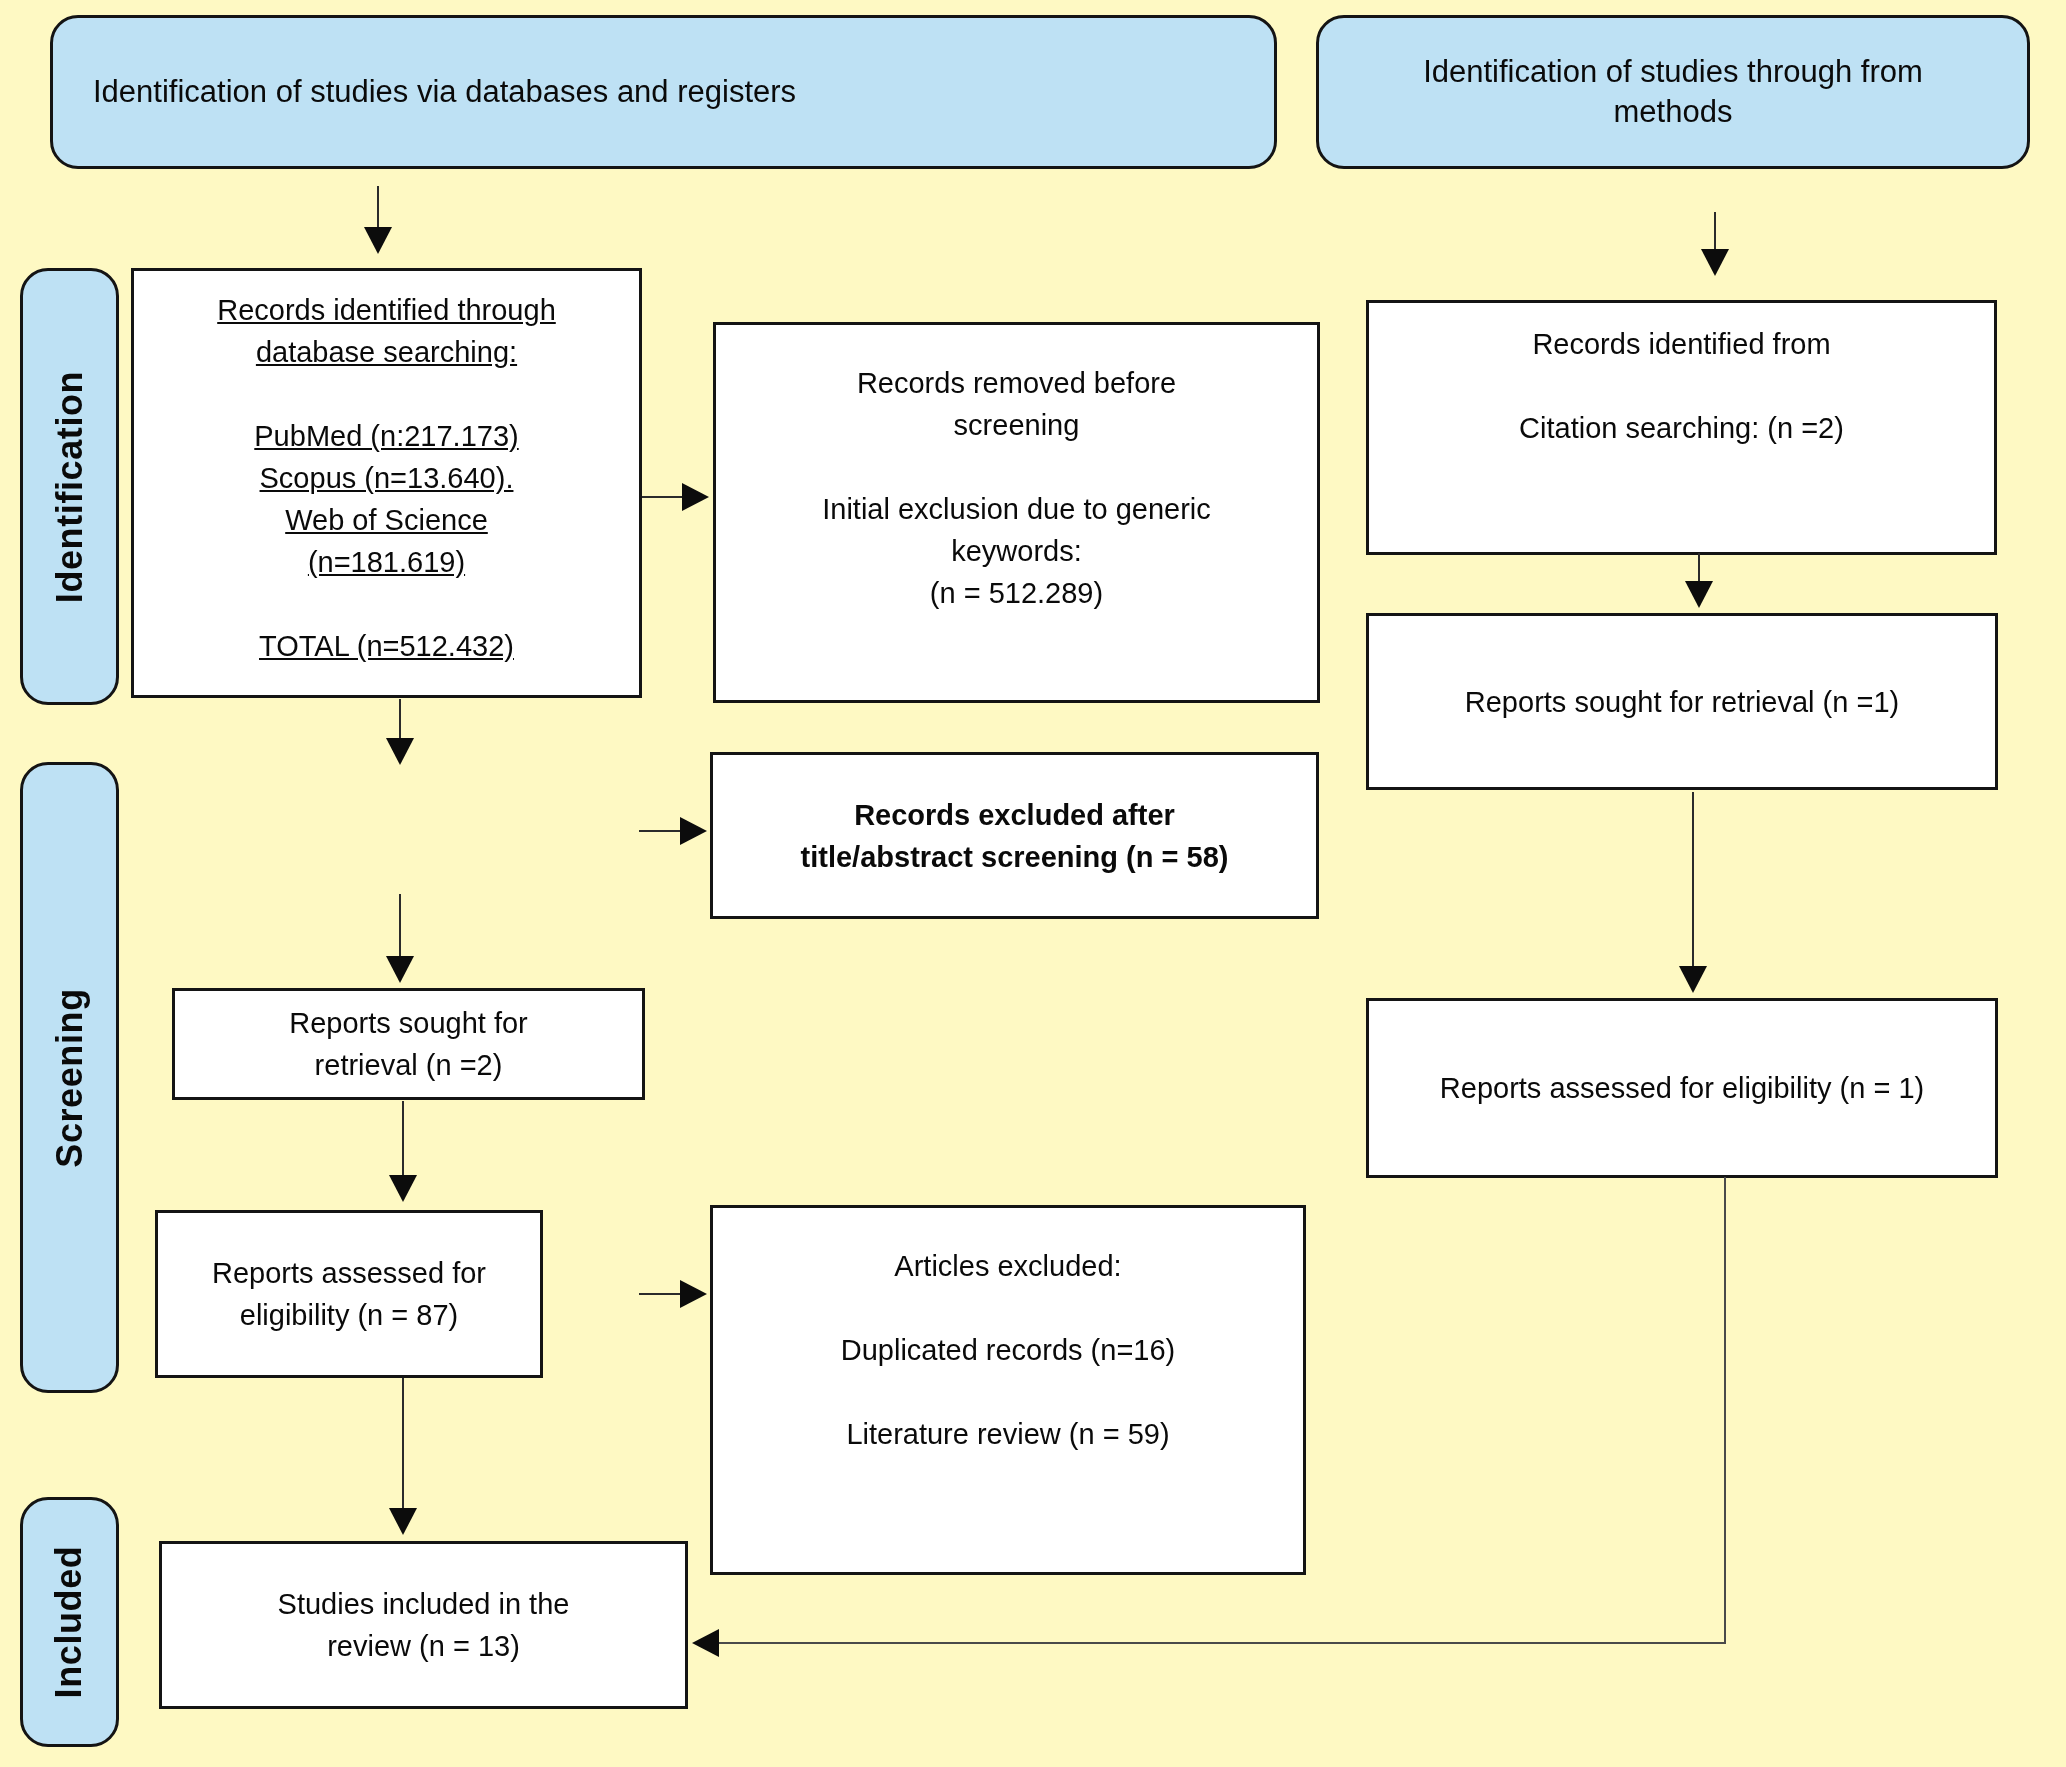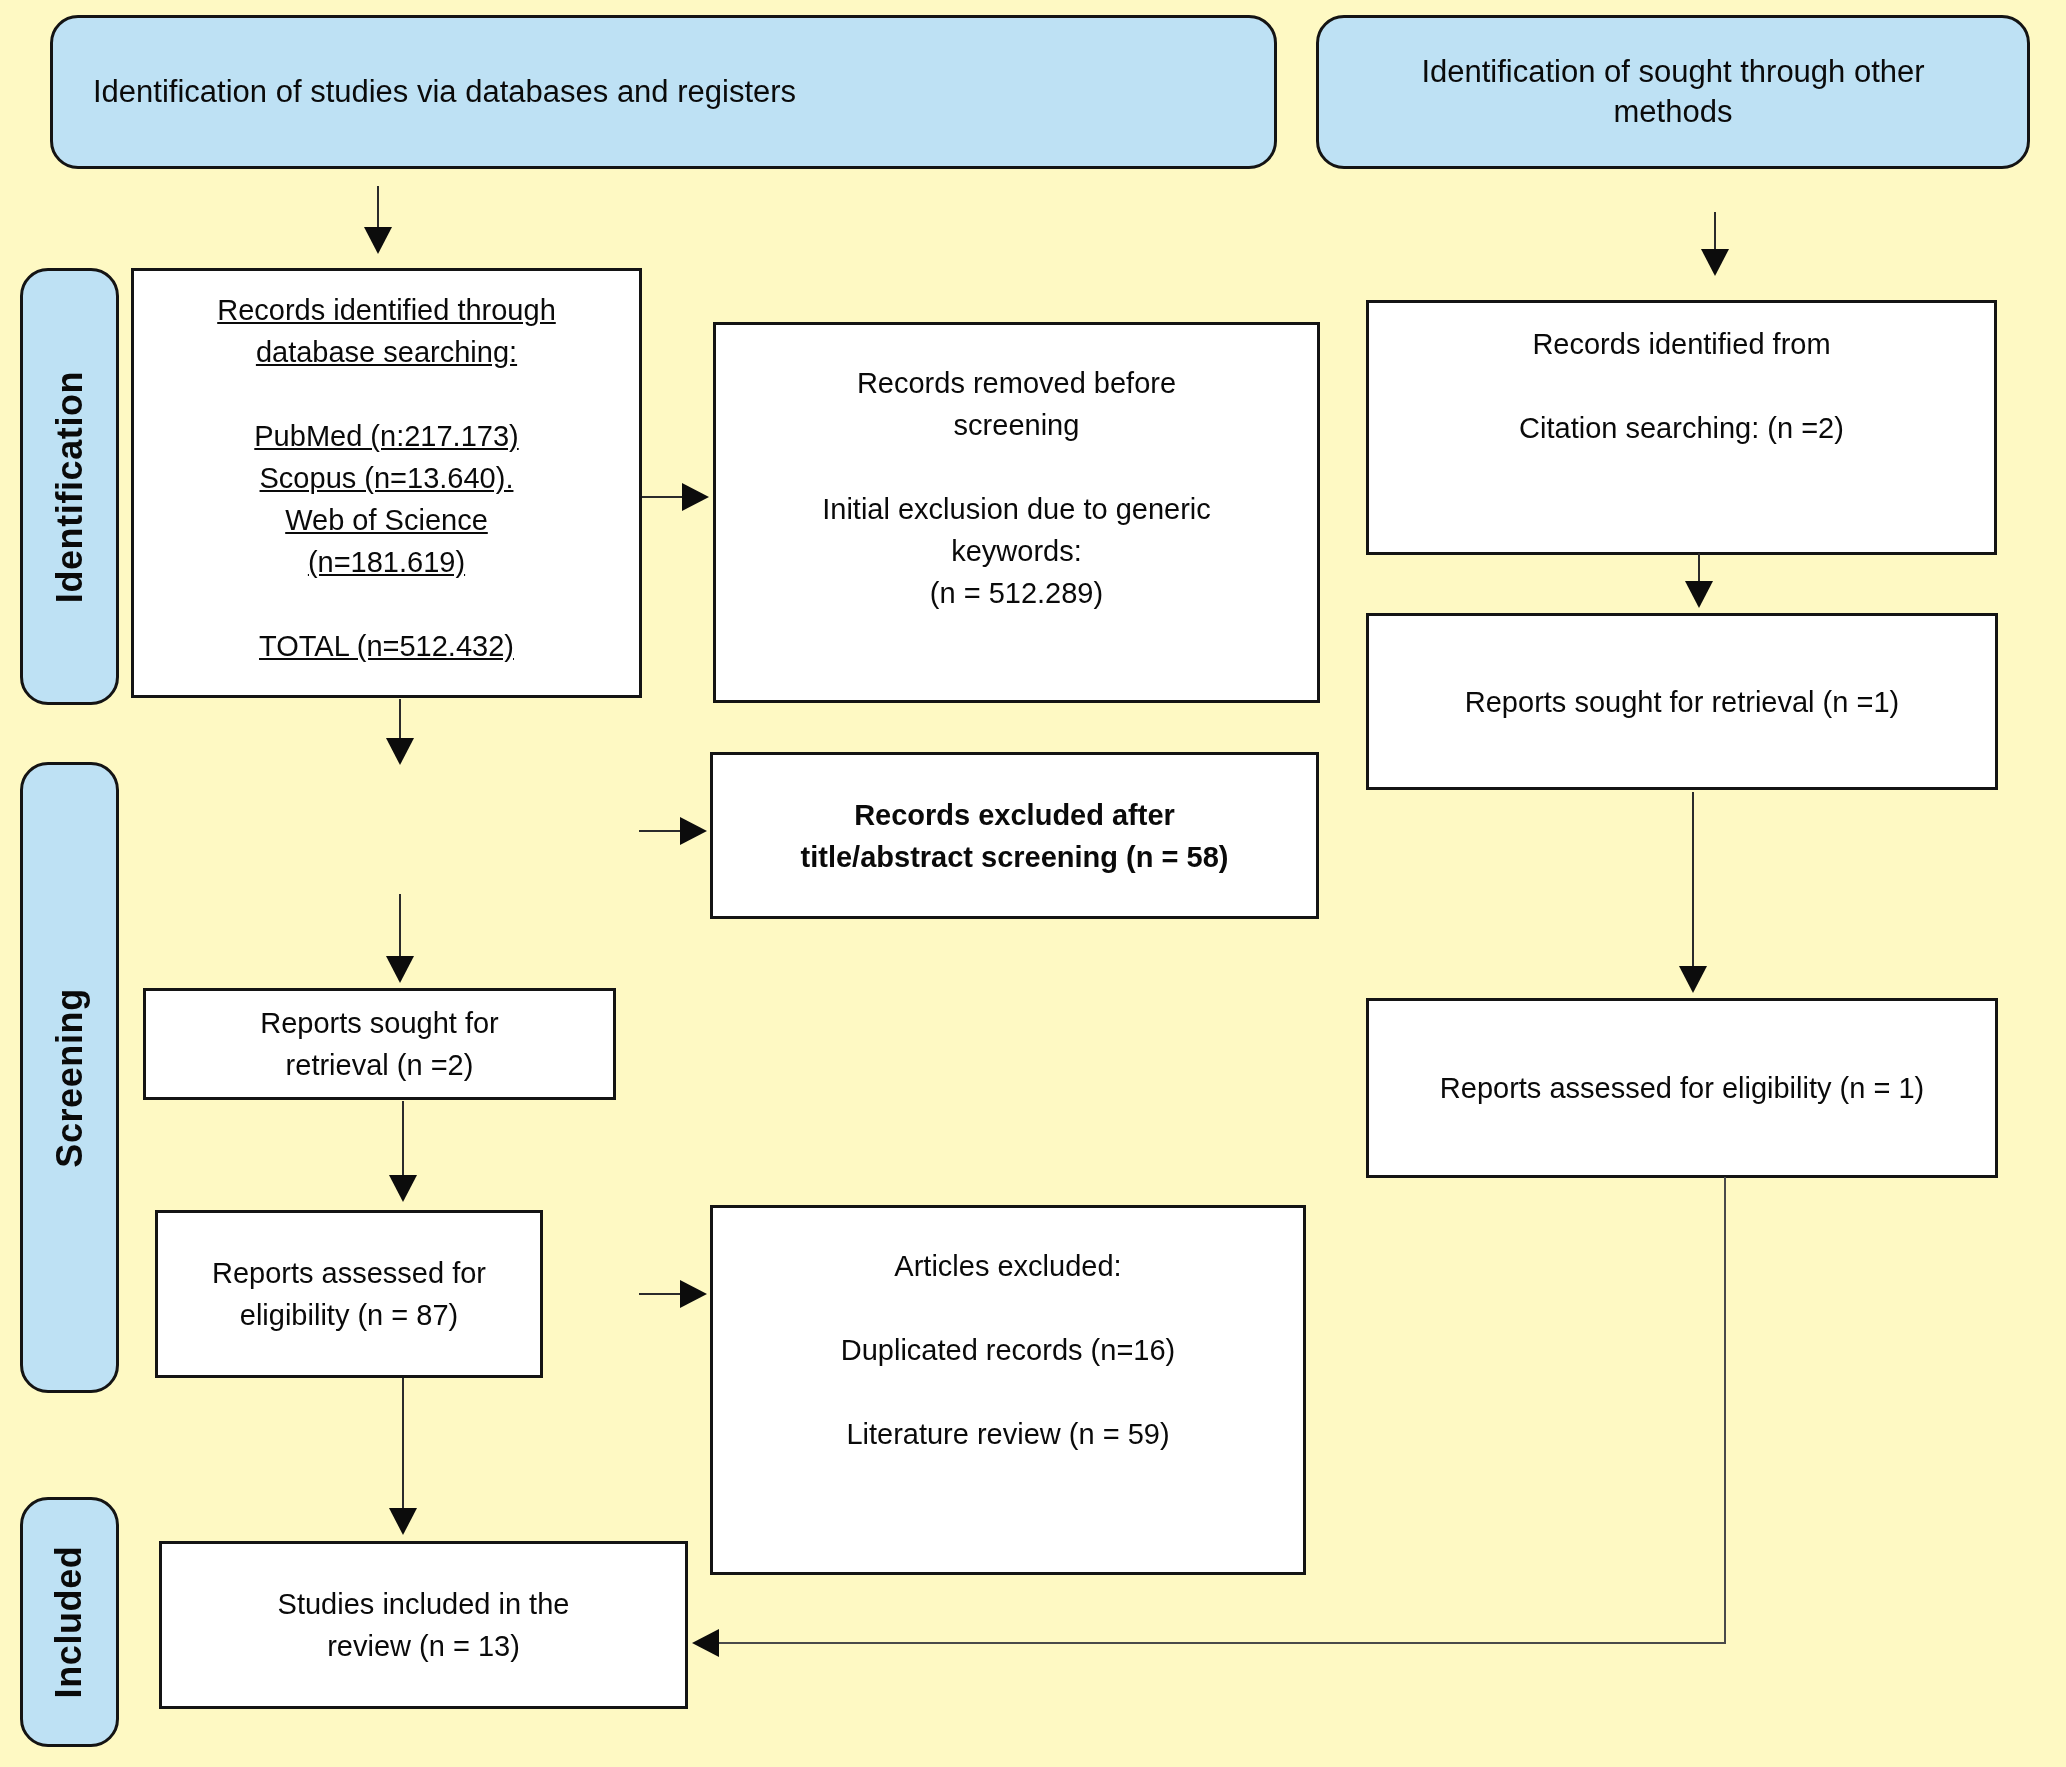--- a/index.html
+++ b/index.html
@@ -72,21 +72,21 @@
   .harrow .shaft.thin { height:1.9px; background:#4a4a4a; }
   .vline { position:absolute; width:1.9px; background:#4a4a4a; }
 </style>
 </head>
 <body>
 
 <div id="canvas">
 
   <div class="box blue headerbox header-left-align" style="left:50px; top:15.3px; width:1227px; height:154px;">Identification of studies via databases and registers</div>
 
-  <div class="box blue headerbox" style="left:1316px; top:15.3px; width:714px; height:154px;">Identification of sought through other
+  <div class="box blue headerbox" style="left:1316px; top:15.3px; width:714px; height:154px;">Identification of studies through from
 methods</div>
 
   <div class="box blue sidebar" style="left:20.4px; top:268px; width:99px; height:437px;">
     <span>Identification</span>
   </div>
 
   <div class="box blue sidebar" style="left:20.4px; top:762px; width:99px; height:631px;">
     <span>Screening</span>
   </div>
 
@@ -108,21 +108,21 @@
 screening
 
 Initial exclusion due to generic
 keywords:
 (n = 512.289)</div>
 
 
   <div class="box" style="left:710px; top:752px; width:609px; height:167px;font-weight:bold;">Records excluded after
 title/abstract screening (n = 58)</div>
 
-  <div class="box" style="left:143px; top:988px; width:473px; height:112px;">Reports sought for
+  <div class="box" style="left:172px; top:988px; width:473px; height:112px;">Reports sought for
 retrieval (n =2)</div>
 
   <div class="box" style="left:155px; top:1210px; width:388px; height:168px;">Reports assessed for
 eligibility (n = 87)</div>
 
   <div class="box topalign" style="left:710px; top:1205px; width:596px; height:370px; padding-top:37px;">Articles excluded:
 
 Duplicated records (n=16)
 
 Literature review (n = 59)</div>

